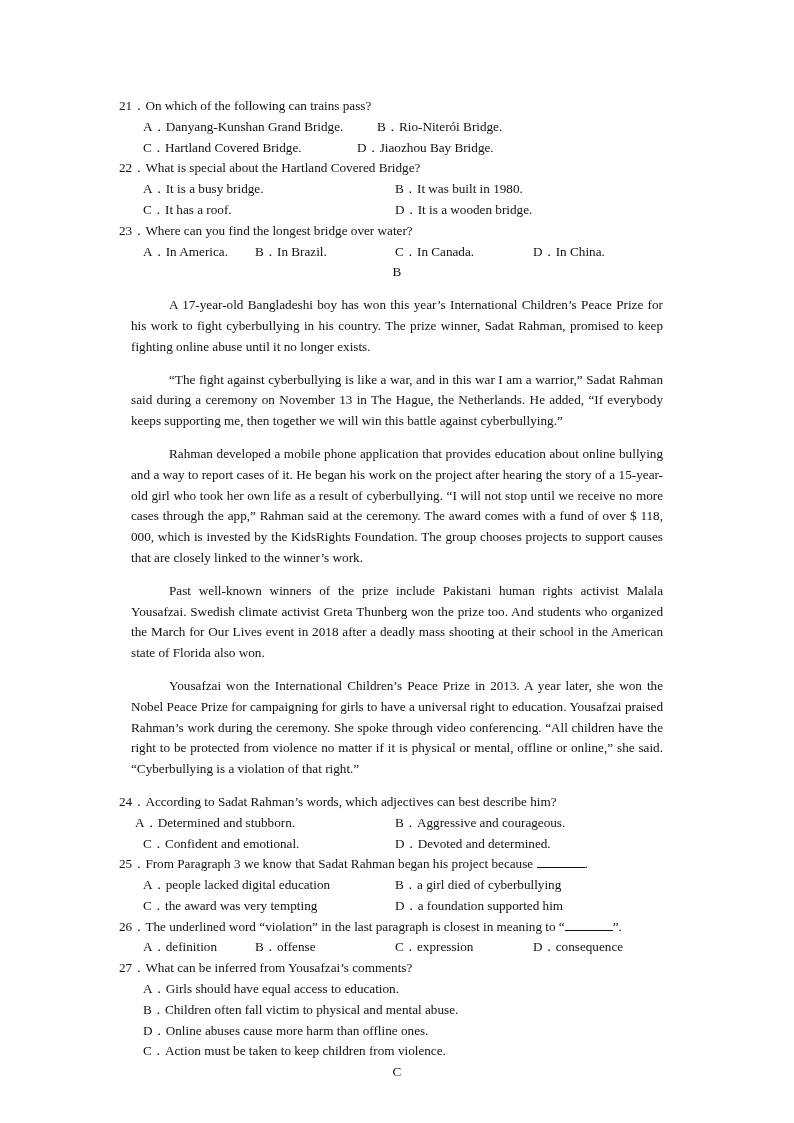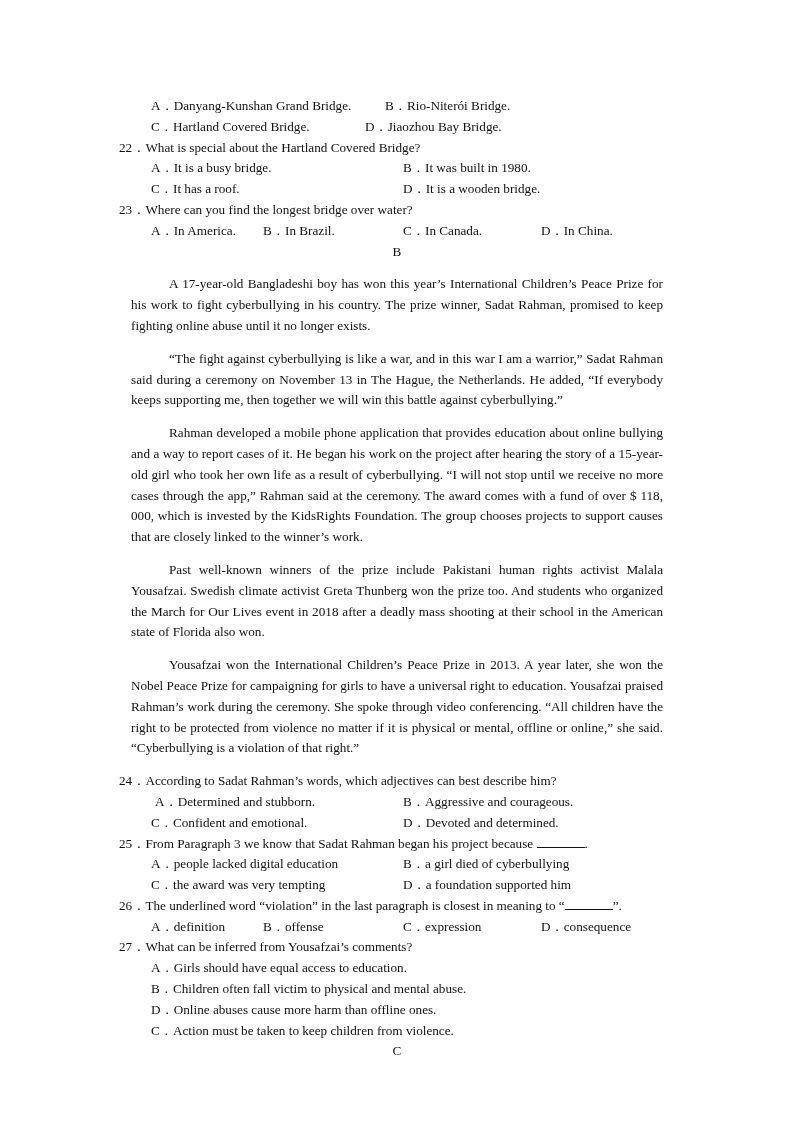--- a/index.html
+++ b/index.html
@@ -8,31 +8,34 @@
     font-family: "Liberation Serif", "DejaVu Serif", serif;
     color: #111;
   }
   .page {
     position: absolute; left: 119px; top: 96px; width: 556px;
     font-size: 13.2px; line-height: 20.8px;
   }
   .line { white-space: nowrap; height: 20.8px; }
   .q { }
   .opts { position: relative; height: 20.8px; }
-  .opt { position: absolute; top: 0; white-space: nowrap; margin-left: 8px; }
+  .opt { position: absolute; top: 0; white-space: nowrap; }
   .section { text-align: center; height: 20.8px; }
   .para { text-align: justify; text-indent: 38px; margin: 12px; }
   .u { }
   .blank { display: inline-block; width: 48px; border-bottom: 1px solid #111; height: 13px; vertical-align: baseline; }
 </style>
 </head>
 <body>
 
 <div class="page">
 
+  <div class="line q">
+    <span>21．</span><span>On which of the following can trains pass?</span>
+  </div>
   <div class="opts">
     <span class="opt" style="left:24px"><span>A．</span><span>Danyang-Kunshan Grand Bridge.</span></span>
     <span class="opt" style="left:258px"><span>B．</span><span>Rio-Niterói Bridge.</span></span>
   </div>
   <div class="opts">
     <span class="opt" style="left:24px"><span>C．</span><span>Hartland Covered Bridge.</span></span>
     <span class="opt" style="left:238px"><span>D．</span><span>Jiaozhou Bay Bridge.</span></span>
   </div>
 
   <div class="line q">
@@ -62,21 +65,21 @@
   <p class="para">A 17-year-old Bangladeshi boy has won this year’s International Children’s Peace Prize for his work to fight cyberbullying in his country. The prize winner, Sadat Rahman, promised to keep fighting online abuse until it no longer exists.</p>
   <p class="para">“The fight against cyberbullying is like a war, and in this war I am a warrior,” Sadat Rahman said during a ceremony on November 13 in The Hague, the Netherlands. He added, “If everybody keeps supporting me, then together we will win this battle against cyberbullying.”</p>
   <p class="para">Rahman developed a mobile phone application that provides education about online bullying and a way to report cases of it. He began his work on the project after hearing the story of a 15-year-old girl who took her own life as a result of cyberbullying. “I will not stop until we receive no more cases through the app,” Rahman said at the ceremony. The award comes with a fund of over $ 118, 000, which is invested by the KidsRights Foundation. The group chooses projects to support causes that are closely linked to the winner’s work.</p>
   <p class="para">Past well-known winners of the prize include Pakistani human rights activist Malala Yousafzai. Swedish climate activist Greta Thunberg won the prize too. And students who organized the March for Our Lives event in 2018 after a deadly mass shooting at their school in the American state of Florida also won.</p>
   <p class="para"><span>Yousafzai won the International Children’s Peace Prize in 2013. A year later, she won the Nobel Peace Prize for campaigning for girls to have a universal right to education. Yousafzai praised Rahman’s work during the ceremony. She spoke through video conferencing. “All children have the right to be protected from violence no matter if it is physical or mental, offline or online,” she said. “Cyberbullying is a </span><span class="u">violation</span><span> of that right.”</span></p>
 
   <div class="line q">
     <span>24．</span><span>According to Sadat Rahman’s words, which adjectives can best describe him?</span>
   </div>
   <div class="opts">
-    <span class="opt" style="left:28px"><span>A．</span><span>Determined and stubborn.</span></span>
+    <span class="opt" style="left:16px"><span>A．</span><span>Determined and stubborn.</span></span>
     <span class="opt" style="left:276px"><span>B．</span><span>Aggressive and courageous.</span></span>
   </div>
   <div class="opts">
     <span class="opt" style="left:24px"><span>C．</span><span>Confident and emotional.</span></span>
     <span class="opt" style="left:276px"><span>D．</span><span>Devoted and determined.</span></span>
   </div>
 
   <div class="line q">
     <span>25．</span><span>From Paragraph 3 we know that Sadat Rahman began his project because</span> <span class="blank"></span><span>.</span>
   </div>

